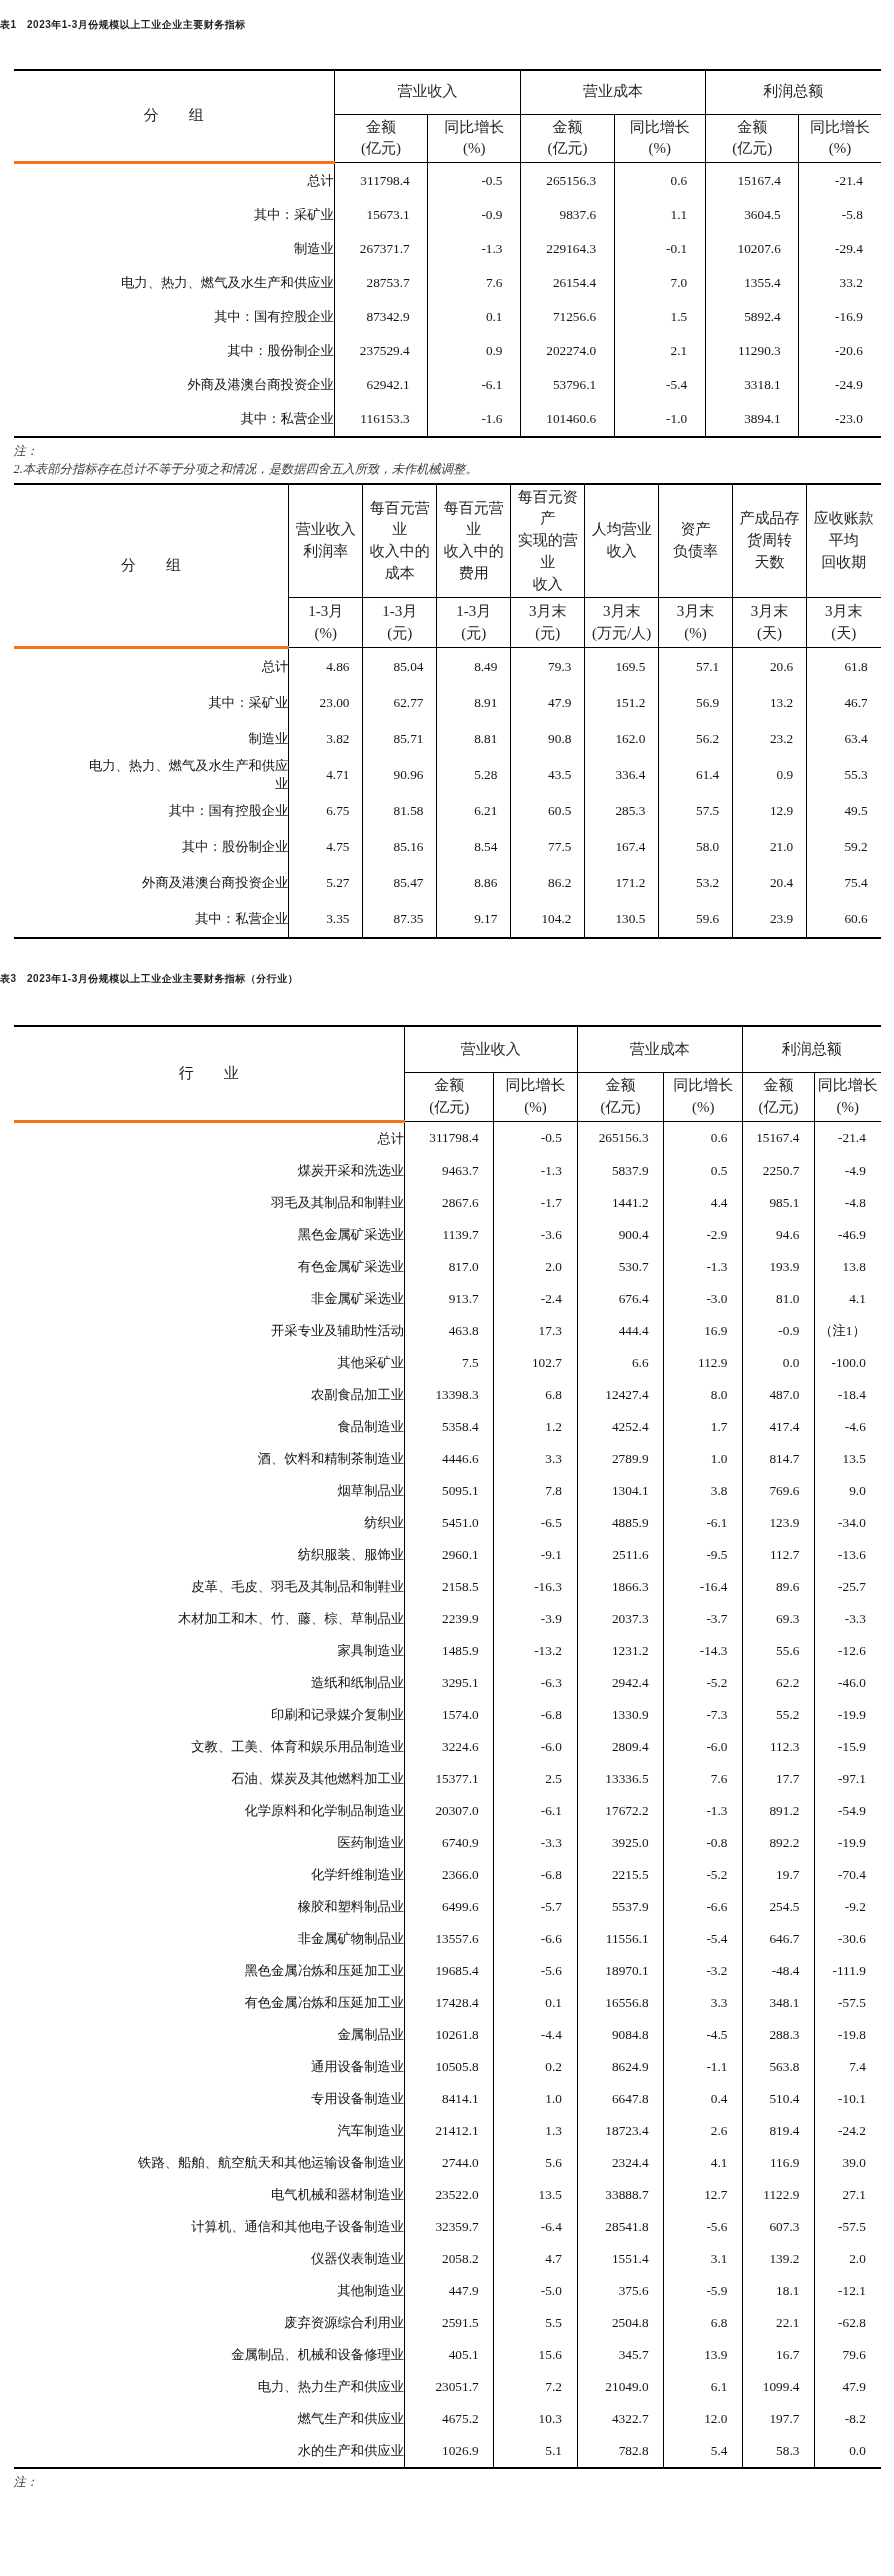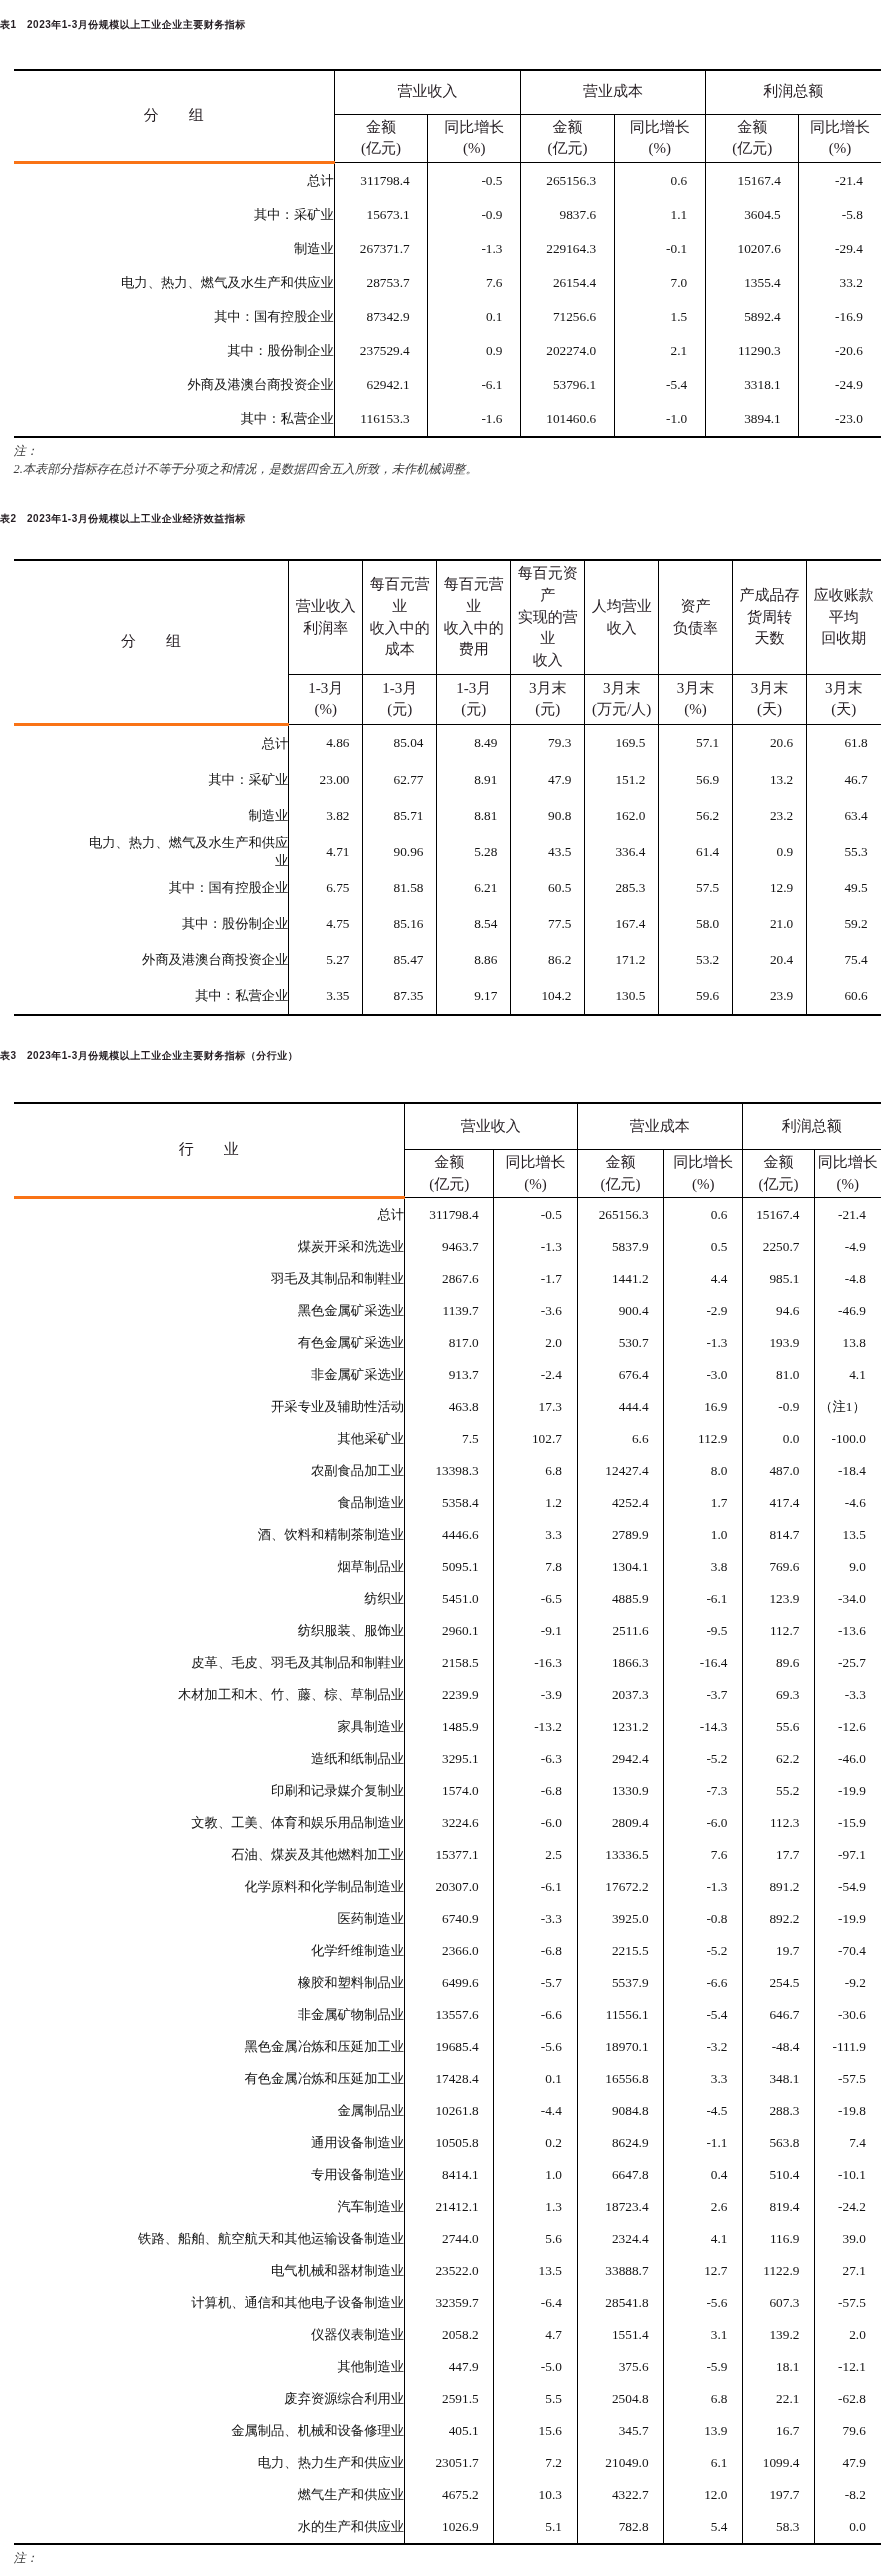--- a/index.html
+++ b/index.html
@@ -194,21 +194,20 @@
           </tr>
         </tbody>
       </table>
     <div class="notes notes1" id="notes1">
         <div class="note-line">注：</div>
         <div class="note-line">2.本表部分指标存在总计不等于分项之和情况，是数据四舍五入所致，未作机械调整。</div>
       </div>
   </section>
 
   <section>
-    <h2 class="tbl-title title2">表2　2023年1-3月份规模以上工业企业经济效益指标</h2>
     <table class="stat-table t2" id="table2">
         <colgroup>
           <col style="width: 31.76%;">
           <col style="width: 8.53%;">
           <col style="width: 8.53%;">
           <col style="width: 8.53%;">
           <col style="width: 8.53%;">
           <col style="width: 8.53%;">
           <col style="width: 8.53%;">
           <col style="width: 8.53%;">

